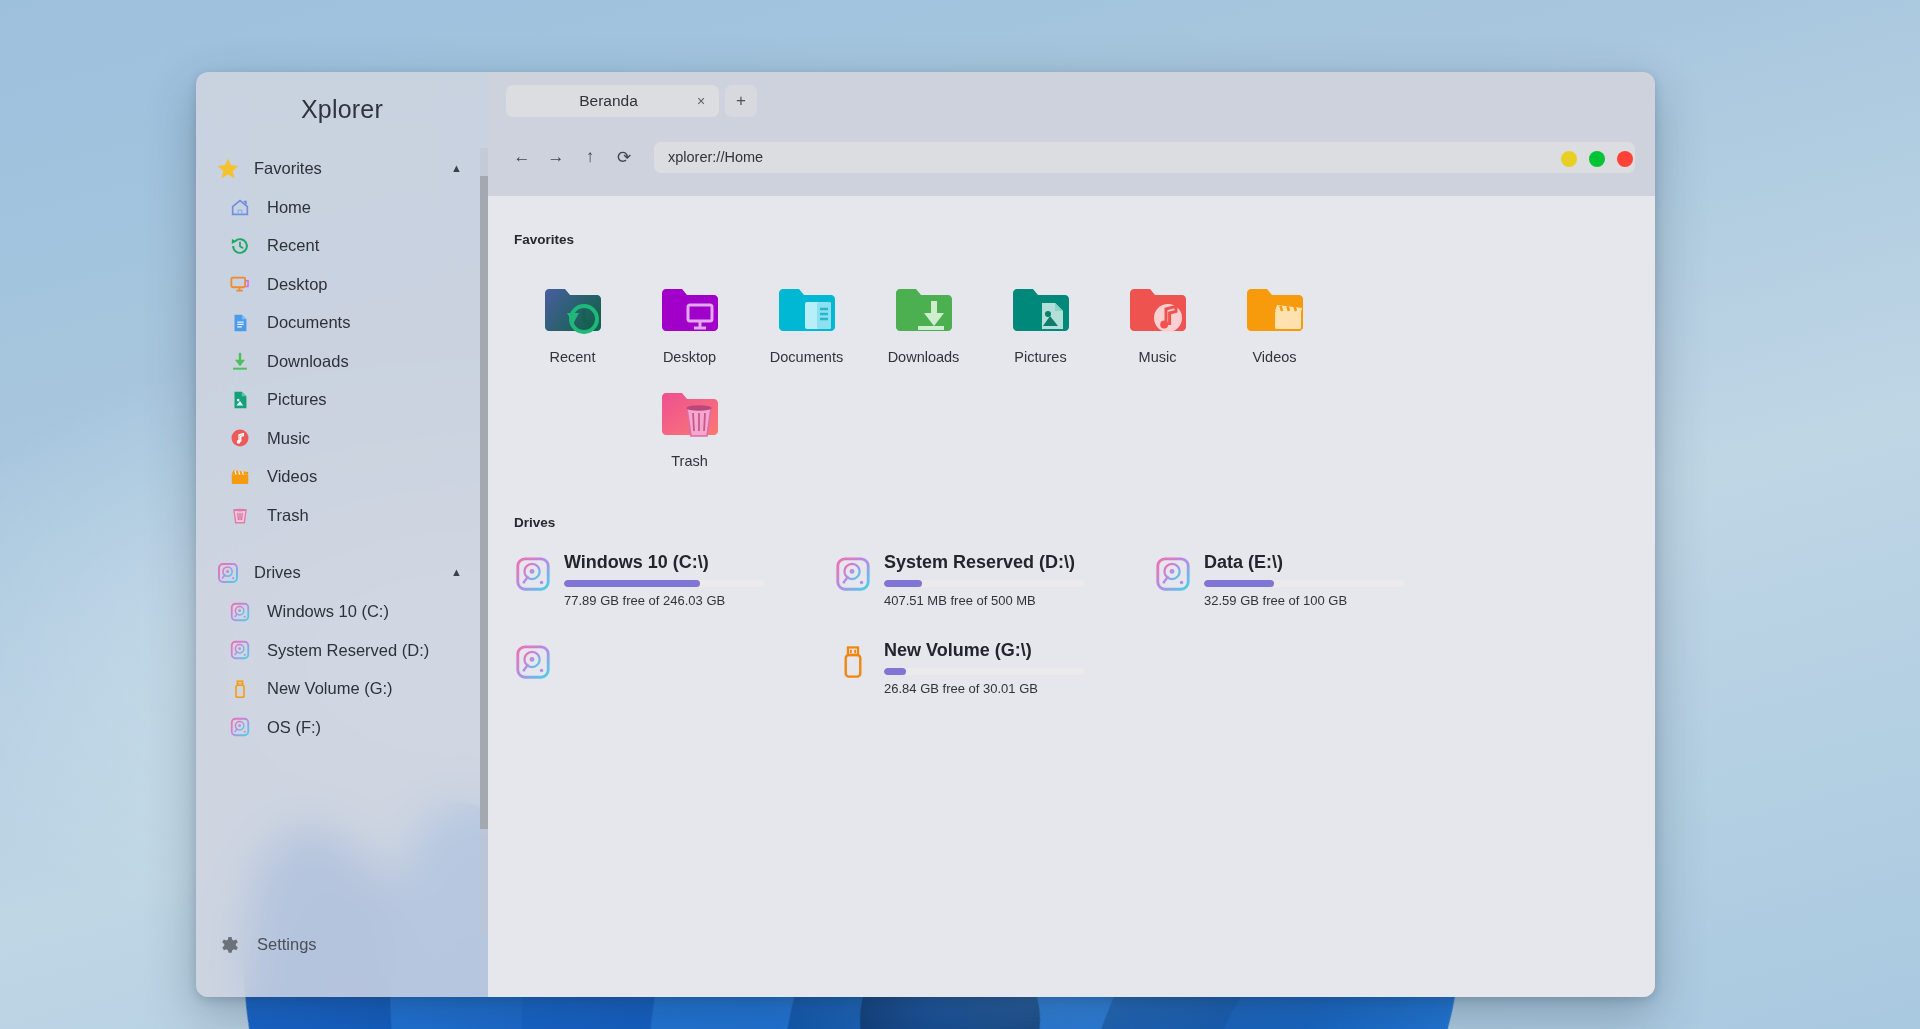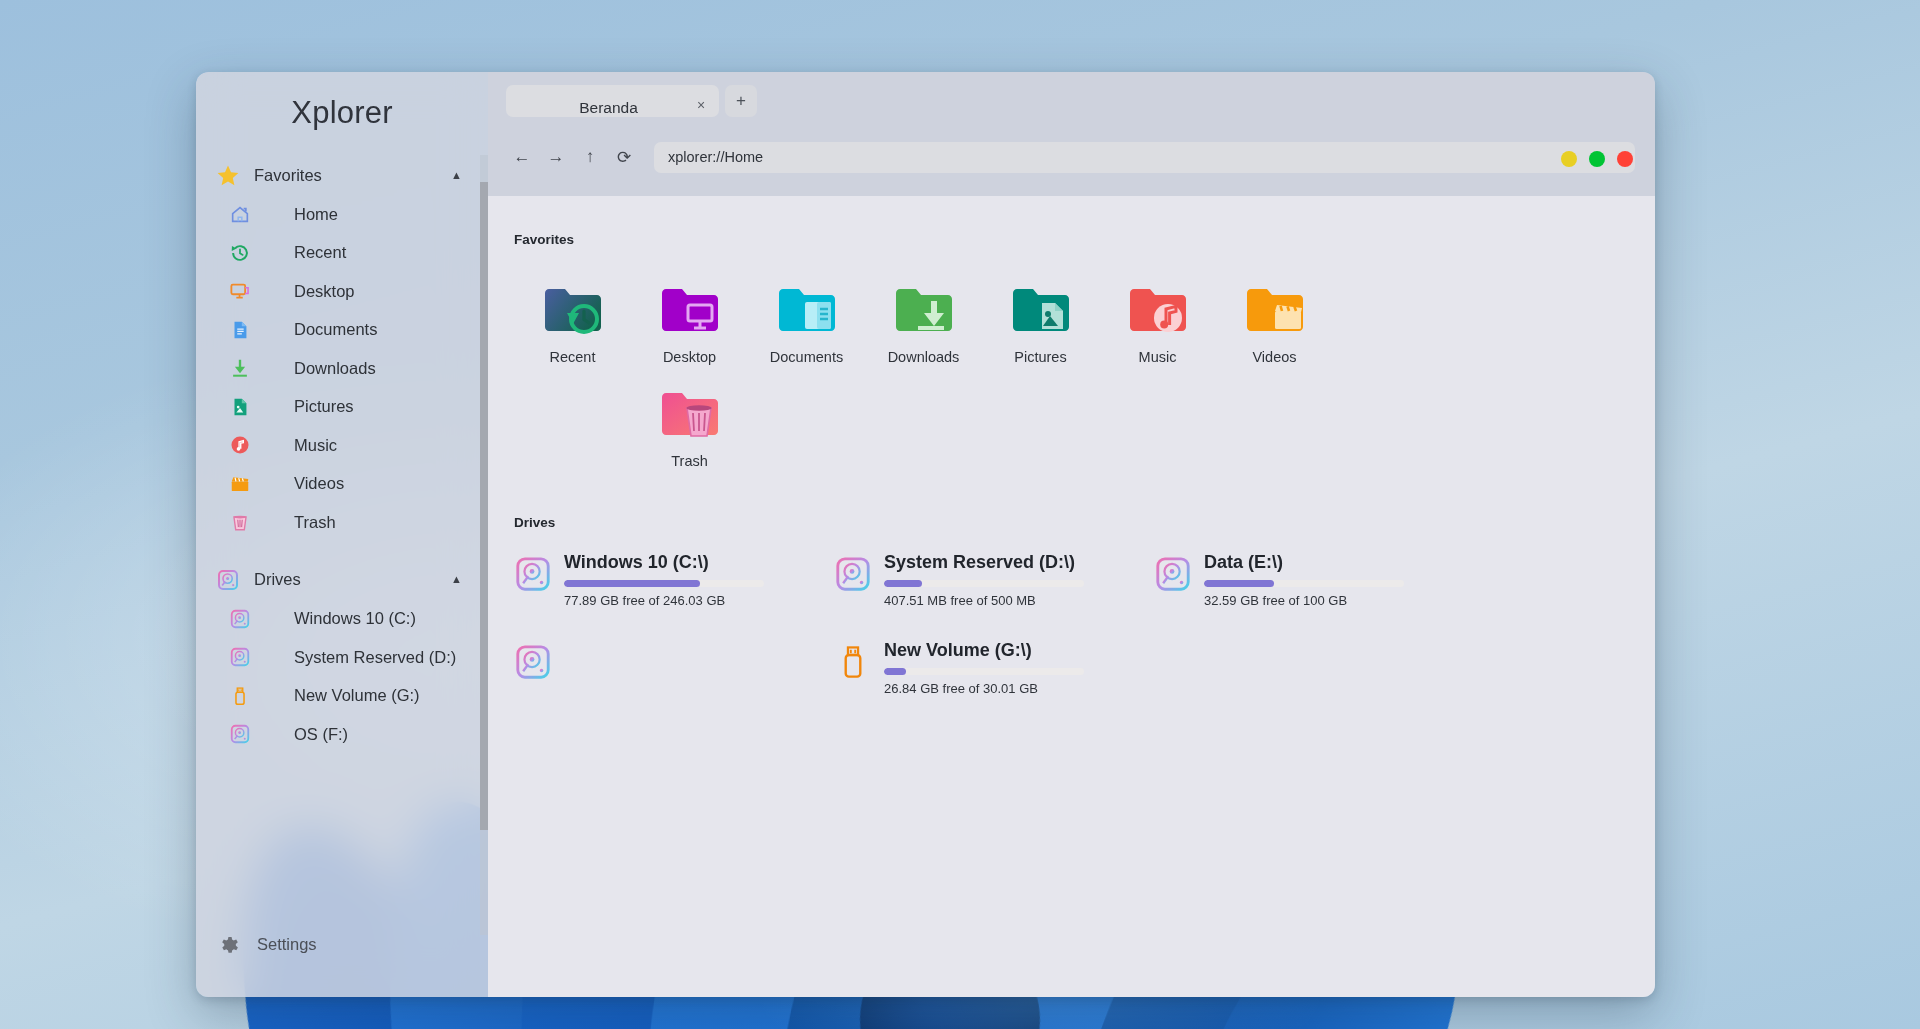--- a/index.html
+++ b/index.html
@@ -39,21 +39,21 @@
     width: 292px;
     flex: 0 0 292px;
     position: relative;
     background: rgba(207,212,223,0.86);
     backdrop-filter: blur(22px);
     display: flex;
     flex-direction: column;
     overflow: hidden;
   }
   #sidebar-title {
-    font-size: 31px;
+    font-size: 25px;
     color: #30343c;
     text-align: center;
     padding: 23px 0 0 0;
     letter-spacing: 0.2px;
     font-weight: 400;
   }
   #sidebar-scroll {
     flex: 1 1 auto;
     margin-top: 24px;
     position: relative;
@@ -81,21 +81,21 @@
   .nav-item {
     display: flex;
     align-items: center;
     height: 38.5px;
     padding-left: 33px;
     gap: 16px;
     font-size: 16.5px;
     color: #2e3238;
     cursor: default;
   }
-  .nav-item .ilabel { white-space: nowrap; margin-left: 27px; }
+  .nav-item .ilabel { white-space: nowrap; }
   .ico { width: 22px; height: 22px; flex: 0 0 22px; display:block; }
   .ico-lg { width: 24px; height: 24px; flex: 0 0 24px; }
   .group-gap { height: 18px; }
   #sidebar-footer {
     height: 62px;
     display: flex;
     align-items: flex-start;
     gap: 15px;
     padding-left: 22px;
   }
@@ -117,21 +117,21 @@
   #topbar {
     background: #ced2dd;
     padding: 12px 18px 0 18px;
     flex: 0 0 124px;
   }
   #tabstrip { display: flex; align-items: center; gap: 6px; height: 34px; }
   .tab {
     width: 213px; height: 32px;
     background: #dcdde1;
     border-radius: 7px;
-    display: flex; align-items: flex-end;
+    display: flex; align-items: center;
     position: relative;
     cursor: default;
   }
   .tab .tab-title {
     flex: 1 1 auto;
     text-align: center;
     font-size: 15.5px;
     color: #2f333a;
     padding-left: 22px;
   }

